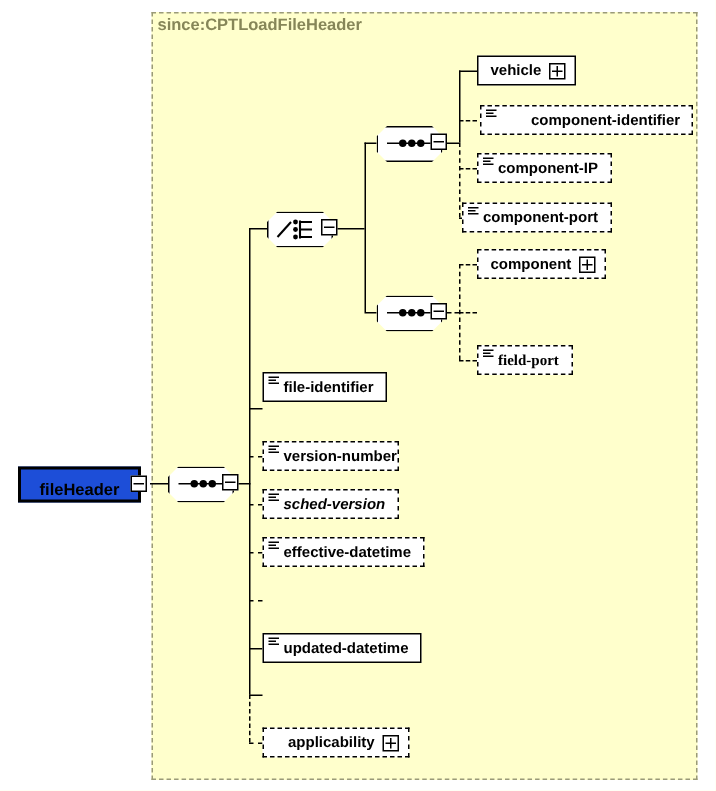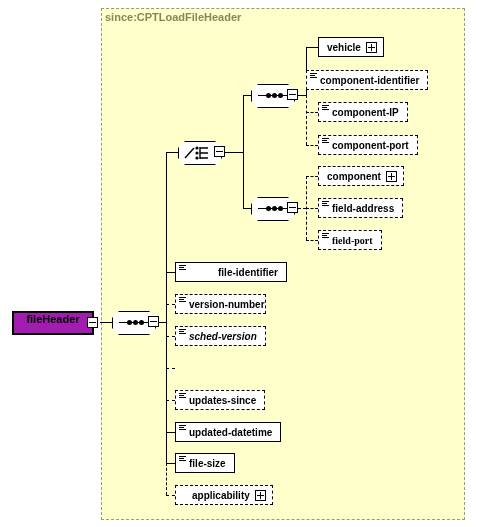--- a/index.html
+++ b/index.html
@@ -207,24 +207,24 @@
   }
 
   
   #root-node {
     position: absolute;
     left: 12px;
     top: 311px;
     width: 82px;
     height: 24px;
     border: 2px solid #000000;
-    background: #a21caf;
+    background: #1d4ed8;
     box-sizing: border-box;
     display: flex;
-    align-items: flex-start;
+    align-items: flex-end;
     justify-content: center;
   }
   #root-node::after {
     content: "";
     position: absolute;
     left: 3px;
     top: 100%;
     width: 100%;
     height: 3px;
     background: #c0c0c0;
@@ -323,41 +323,41 @@
   <div class="node solid" id="node-vehicle" style="left:318px; top:37px;">
     <span class="node-label" style="margin-left:8px;">vehicle</span>
     <span class="expander plus inline">
       <span class="hbar"></span>
         <span class="vbar"></span>
     </span>
     <span style="width:6px;"></span>
   </div>
 
   <div class="line h-dash" style="left:306px; top:80px; width:12px;"></div>
-  <div class="node dashed" style="left:306px; top:70px;">
+  <div class="node dashed" style="left:320px; top:70px;padding-left:20px;">
     <span class="bars-icon">
         <i></i>
         <i></i>
         <i></i>
       </span>
     <span class="node-label" style="margin-left:13px; margin-right:8px;">component-identifier</span>
   </div>
 
   <div class="line h-dash" style="left:306px; top:112px; width:12px;"></div>
   <div class="node dashed" style="left:318px; top:102px;">
     <span class="bars-icon">
         <i></i>
         <i></i>
         <i></i>
       </span>
     <span class="node-label" style="margin-left:13px; margin-right:8px;text-align:center;">component-IP</span>
   </div>
 
   <div class="line h-dash" style="left:306px; top:145px; width:12px;"></div>
-  <div class="node dashed" style="left:318px; top:135px;">
+  <div class="node dashed" style="left:308px; top:135px;">
     <span class="bars-icon">
         <i></i>
         <i></i>
         <i></i>
       </span>
     <span class="node-label" style="margin-left:13px; margin-right:8px;">component-port</span>
   </div>
 
   <div class="line h-solid" style="left:243px; top:208px; width:8px;"></div>
   <div class="compositor" style="left:251px; top:197px;">
@@ -380,41 +380,33 @@
   <div class="node dashed" style="left:318px; top:166px;">
     <span class="node-label" style="margin-left:8px;">component</span>
     <span class="expander plus inline">
       <span class="hbar"></span>
         <span class="vbar"></span>
     </span>
     <span style="width:6px;"></span>
   </div>
 
   <div class="line h-dash" style="left:306px; top:208px; width:12px;"></div>
-  <div class="node dashed" style="left:318px; top:198px;">
-    <span class="bars-icon">
-        <i></i>
-        <i></i>
-        <i></i>
-      </span>
-    <span class="node-label" style="margin-left:13px; margin-right:8px;">field-address</span>
-  </div>
 
   <div class="line h-dash" style="left:306px; top:240px; width:12px;"></div>
   <div class="node dashed" style="left:318px; top:230px;">
     <span class="bars-icon">
         <i></i>
         <i></i>
         <i></i>
       </span>
     <span class="node-label" style="margin-left:13px; margin-right:8px;font-family:Liberation Serif, serif;">field-port</span>
   </div>
 
   <div class="line h-solid" style="left:166px; top:272px; width:9px;"></div>
-  <div class="node solid" style="left:175px; top:262px;padding-left:29px;">
+  <div class="node solid" style="left:175px; top:248px;">
     <span class="bars-icon">
         <i></i>
         <i></i>
         <i></i>
       </span>
     <span class="node-label" style="margin-left:13px; margin-right:8px;">file-identifier</span>
   </div>
 
   <div class="line h-dash" style="left:166px; top:304px; width:9px;"></div>
   <div class="node dashed" style="left:175px; top:294px;">
@@ -430,50 +422,42 @@
   <div class="node dashed" style="left:175px; top:326px;font-style:italic;">
     <span class="bars-icon">
         <i></i>
         <i></i>
         <i></i>
       </span>
     <span class="node-label" style="margin-left:13px; margin-right:8px;">sched-version</span>
   </div>
 
   <div class="line h-dash" style="left:166px; top:368px; width:9px;"></div>
+  <div class="node dashed" style="left:175px; top:358px;">
+    <span class="bars-icon">
+        <i></i>
+        <i></i>
+        <i></i>
+      </span>
+    <span class="node-label" style="margin-left:13px; margin-right:8px;">effective-datetime</span>
+  </div>
 
   <div class="line h-dash" style="left:166px; top:400px; width:9px;"></div>
-  <div class="node dashed" style="left:175px; top:390px;">
-    <span class="bars-icon">
-        <i></i>
-        <i></i>
-        <i></i>
-      </span>
-    <span class="node-label" style="margin-left:13px; margin-right:8px;">updates-since</span>
-  </div>
 
   <div class="line h-solid" style="left:166px; top:432px; width:9px;"></div>
   <div class="node solid" style="left:175px; top:422px;align-items:center;">
     <span class="bars-icon">
         <i></i>
         <i></i>
         <i></i>
       </span>
     <span class="node-label" style="margin-left:13px; margin-right:8px;">updated-datetime</span>
   </div>
 
   <div class="line h-solid" style="left:166px; top:463px; width:9px;"></div>
-  <div class="node solid" style="left:175px; top:453px;">
-    <span class="bars-icon">
-        <i></i>
-        <i></i>
-        <i></i>
-      </span>
-    <span class="node-label" style="margin-left:13px; margin-right:8px;">file-size</span>
-  </div>
 
   <div class="line h-dash" style="left:166px; top:495px; width:9px;"></div>
   <div class="node dashed" style="left:175px; top:485px;">
     <span class="node-label" style="margin-left:16px;">applicability</span>
     <span class="expander plus inline">
       <span class="hbar"></span>
         <span class="vbar"></span>
     </span>
     <span style="width:6px;"></span>
   </div>

